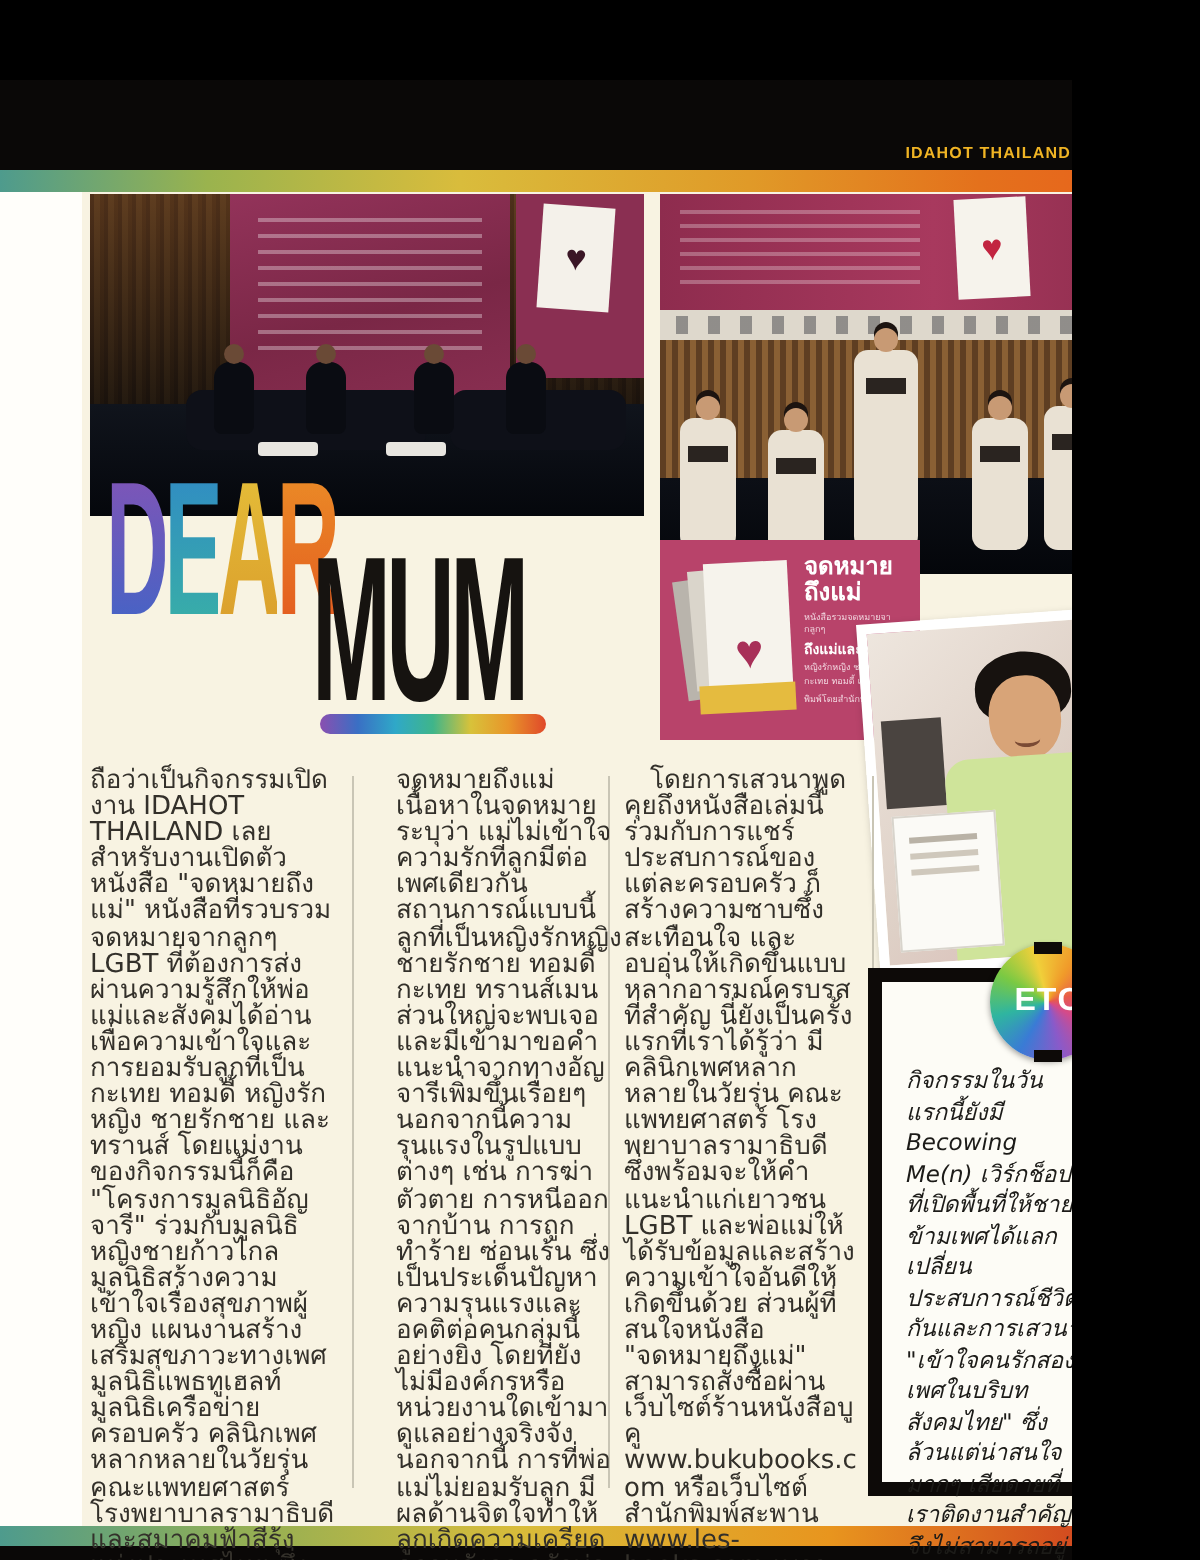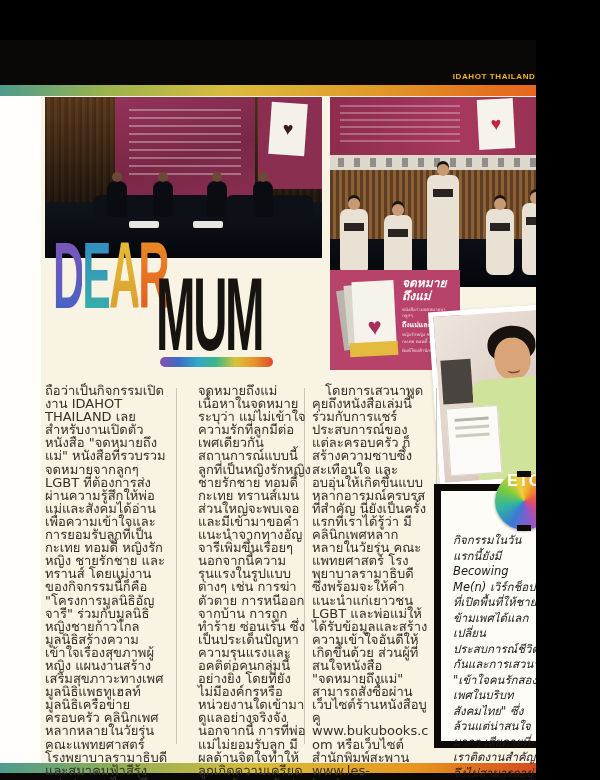--- a/index.html
+++ b/index.html
@@ -82,21 +82,21 @@
     background:linear-gradient(90deg,#8a4fb0,#3a6fc4,#2fa8c8,#3fb58a,#d8c23a,#e8952a,#e0482a);}
 
   
   .book-card{position:absolute;left:330px;top:230px;width:130px;height:100px;background:#b8436a;overflow:hidden;}
   .bc-back1{position:absolute;left:10px;top:18px;width:42px;height:60px;background:#b9b4ac;transform:rotate(-8deg);}
   .bc-back2{position:absolute;left:16px;top:14px;width:42px;height:60px;background:#dad5cb;transform:rotate(-5deg);}
   .bc-front{position:absolute;left:23px;top:11px;width:42px;height:62px;background:#f6f3ec;transform:rotate(-3deg);
     display:flex;align-items:flex-end;justify-content:center;font-size:24px;color:#a83058;padding-bottom:2px;box-sizing:border-box;}
   .bc-yellow{position:absolute;left:20px;top:72px;width:48px;height:14px;background:#e5bb3f;transform:rotate(-3deg);}
   .bc-text{position:absolute;left:72px;top:7px;width:54px;color:#fff;font-family:"DejaVu Sans",sans-serif;}
-  .bc-h{font-weight:bold;font-size:12px;line-height:1.1;font-style:italic;}
+  .bc-h{font-weight:bold;font-size:12px;line-height:1.1;}
   .bc-tag{font-size:4.5px;line-height:1.3;margin-top:4px;color:#f2d7e0;}
   .bc-sub{font-weight:bold;font-size:7px;line-height:1.2;margin-top:2px;}
   .bc-small{font-size:4.5px;line-height:1.4;margin-top:3px;color:#f2d7e0;}
 
   
   .man-photo{position:absolute;left:434px;top:268px;width:112px;height:166px;border:5px solid #fff;
     transform:rotate(-4deg);background:linear-gradient(135deg,#eee6de 0%,#ded0c6 55%,#d8b8b4 100%);
     overflow:hidden;box-shadow:1px 2px 4px rgba(0,0,0,.25);}
   .mp-shelf{position:absolute;left:4px;top:44px;width:30px;height:44px;background:#4a4440;}
   .mp-hair{position:absolute;left:52px;top:14px;width:48px;height:36px;background:#17120f;border-radius:50% 50% 42% 42%;}
@@ -118,21 +118,21 @@
   .divider{position:absolute;top:348px;width:1px;height:356px;background:#c9c5b5;}
   .div1{left:176px;} .div2{left:304px;} .div3{left:436px;height:352px;}
 
   
   .etc-box{position:absolute;left:434px;top:444px;width:122px;height:264px;background:#fdfcf6;
     border:7px solid #0d0a08;box-sizing:border-box;}
   .etc-text{position:absolute;left:12px;top:42px;width:88px;font-style:italic;
     font-size:11.5px;line-height:15.5px;color:#1c1b18;font-family:"DejaVu Sans",sans-serif;overflow-wrap:anywhere;}
   .etc-badge{position:absolute;left:495px;top:432px;width:58px;height:58px;border-radius:50%;
     background:conic-gradient(from 210deg,#3a7bd5,#2fb5a0,#7ac943,#f0d03a,#f09a2a,#e85a4a,#d44a8a,#8a5ac9,#3a7bd5);
-    display:flex;justify-content:center;box-shadow:0 1px 3px rgba(0,0,0,.4);}
+    display:flex;align-items:center;justify-content:center;box-shadow:0 1px 3px rgba(0,0,0,.4);}
   .etc-badge::before,.etc-badge::after{content:"";position:absolute;left:50%;transform:translateX(-50%);
     width:14px;height:6px;background:#0d0a08;}
   .etc-badge::before{top:-1px;} .etc-badge::after{bottom:-1px;}
   .etc-badge span{color:#fff;font-weight:bold;font-size:16px;letter-spacing:.5px;}
 
   
   .page-number{position:absolute;left:552px;top:750px;color:#8a887e;font-size:9px;}
 </style>
 </head>
 <body>

